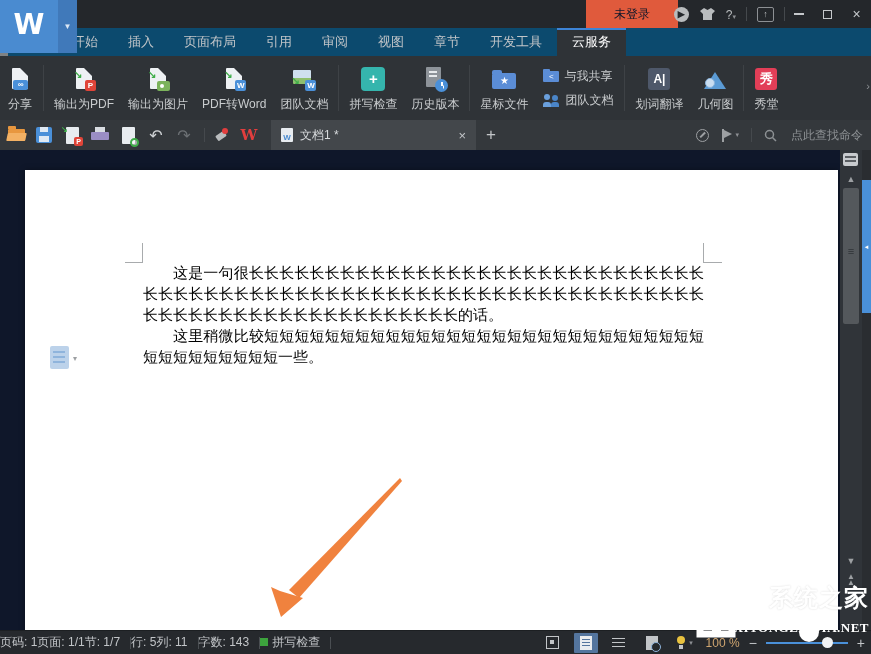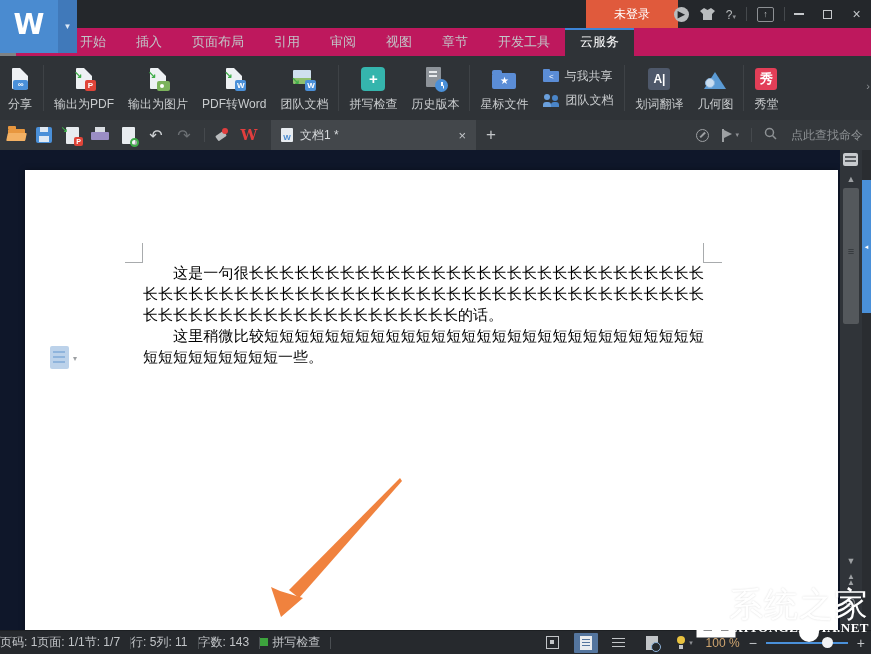--- a/index.html
+++ b/index.html
@@ -7,34 +7,34 @@
   body{position:relative;font-family:"Liberation Sans",sans-serif;background:#7f8284;overflow:hidden}
 
   
   .titlebar{position:absolute;top:0;left:0;right:0;height:28px;background:#24272b;z-index:5}
   .logo{position:absolute;top:0;left:0;width:77px;height:53px;background:#4a8bd0;z-index:6;display:flex}
   .logo .w{width:58px;text-align:center;color:#fff;font-weight:bold;font-size:28px;line-height:50px;font-family:"DejaVu Sans",sans-serif}
   .logo .caretcol{width:19px;background:#4079ba;color:#dce8f5;font-size:8px;display:flex;align-items:center;justify-content:center}
   .title{position:absolute;top:0;left:280px;width:300px;height:28px;display:flex;align-items:center;justify-content:center;gap:6px;color:#9da0a4;font-size:12px}
   .tdoc{position:relative;width:12px;height:14px;background:#e8ecf0;border-radius:1px}
   .tdoc::after{content:"W";position:absolute;left:0;right:0;bottom:0;font-size:8px;font-weight:bold;color:#4a8bd0;text-align:center;line-height:9px}
-  .loginbtn{position:absolute;left:586px;top:0;width:92px;height:28px;background:#e05a3c;color:#ffffff;font-size:12px;border:none;cursor:pointer}
+  .loginbtn{position:absolute;left:586px;top:0;width:92px;height:28px;background:#e05a3c;color:#0f172a;font-size:12px;border:none;cursor:pointer}
   .tbicons{position:absolute;right:86px;top:0;height:28px;display:flex;align-items:center;gap:10px;color:#b9bcbe}
   .circv{width:15px;height:15px;border-radius:50%;background:#b9bcbe;color:#24272b;font-size:9px;font-weight:bold;text-align:center;line-height:15px}
   .helpq{font-size:12px;color:#b9bcbe}
   .smallcaret{font-size:7px;color:#8d9094}
   .vdiv{width:1px;height:14px;background:#45494d}
   .boxup{width:17px;height:15px;border:1px solid #8d9094;border-radius:2px;color:#b9bcbe;font-size:9px;text-align:center;line-height:13px}
   .winbtns{position:absolute;right:0;top:0;height:28px;display:flex}
   .winbtn{width:29px;height:28px;display:flex;align-items:center;justify-content:center;color:#c5c8cb;font-size:14px;cursor:pointer}
   .minbar{width:10px;height:2px;background:#c5c8cb}
   .maxbox{width:9px;height:9px;border:1.5px solid #c5c8cb}
 
   
-  .tabrow{position:absolute;top:28px;left:16px;right:0;height:28px;background:#be185d;display:flex;padding-left:49px;z-index:5}
+  .tabrow{position:absolute;top:28px;left:8px;right:0;height:28px;background:#0c4a6e;display:flex;padding-left:49px;z-index:5}
   .mtab{padding:0 15px;line-height:28px;font-size:13px;color:#c2c5c8;cursor:pointer}
   .mtab.active{color:#fff;background:#2f3337;box-shadow:inset 0 2px 0 #3d84d6}
 
   
   .ribbon{position:absolute;top:56px;left:0;right:0;height:64px;background:#2f3337;display:flex;align-items:stretch;overflow:hidden}
   .rbtn{display:flex;flex-direction:column;align-items:center;justify-content:center;padding:0 7px;color:#c9ccce;font-size:12px;cursor:pointer;white-space:nowrap}
   .rbtn .iconbox{height:30px;display:flex;align-items:center;justify-content:center;margin-bottom:2px}
   .rdiv{width:1px;background:#3e4246;margin:9px 3px}
   .rstack{display:flex;flex-direction:column;justify-content:center;gap:7px;padding:0 8px}
   .rsitem{display:flex;align-items:center;gap:5px;color:#c9ccce;font-size:12px;cursor:pointer}
@@ -97,21 +97,21 @@
   .uarr.dis{color:#6d7175}
   .pinic{position:relative;width:14px;height:14px}
   .pinic::before{content:"";position:absolute;left:2px;top:5px;width:10px;height:6px;background:#b9bcbe;border-radius:1px;transform:rotate(-35deg)}
   .pinic::after{content:"";position:absolute;right:0;top:0;width:6px;height:6px;border-radius:50%;background:#e23e3e}
   .wlogoq{font-weight:bold;font-size:15px;color:#e23e3e;font-family:"DejaVu Serif",serif}
   .dtab{height:30px;display:flex;align-items:center;gap:7px;background:#43474b;padding:0 10px;margin-left:10px;width:205px;cursor:pointer}
   .dtab .name{color:#d8dbdd;font-size:12px;flex:1}
   .dtab .x{color:#c3c6c9;font-size:13px;cursor:pointer}
   .plus{color:#c3c6c9;font-size:17px;margin-left:10px;cursor:pointer}
   .qright{position:absolute;right:8px;top:120px;height:30px;display:flex;align-items:center;gap:12px;z-index:5}
-  .findbox{display:flex;gap:14px;color:#8d9194;font-size:12px;cursor:text}
+  .findbox{display:flex;align-items:center;gap:14px;color:#8d9194;font-size:12px;cursor:text}
   .flag{position:relative;width:12px;height:13px}
   .flag::before{content:"";position:absolute;left:1px;top:0;width:1.5px;height:13px;background:#9da0a3}
   .flag::after{content:"";position:absolute;left:3px;top:1px;border-top:4px solid transparent;border-bottom:4px solid transparent;border-left:8px solid #9da0a3}
   .penic{position:relative;width:13px;height:13px;border:1.5px solid #9da0a3;border-radius:50%}
   .penic::after{content:"";position:absolute;left:2px;top:4px;width:7px;height:1.5px;background:#9da0a3;transform:rotate(-45deg)}
 
   
   .docarea{position:absolute;top:150px;left:0;right:31px;bottom:24px;background:#0f172a;overflow:hidden}
   .page{position:absolute;left:25px;top:20px;width:813px;height:470px;background:#fff;box-shadow:0 0 6px rgba(0,0,0,.35)}
   .cropv{position:absolute;width:1px;height:20px;background:#a8abad}
@@ -155,21 +155,21 @@
   .bulb::before{content:"";position:absolute;left:1px;top:0;width:8px;height:8px;border-radius:50%;background:#e8c23f}
   .bulb::after{content:"";position:absolute;left:3px;bottom:1px;width:4px;height:4px;background:#c2c5c8}
   .zoomtxt{color:#cfa570;font-size:12px}
   .zbtn{color:#c2c5c8;font-size:14px;cursor:pointer}
   .ztrack{position:relative;width:82px;height:2px;background:#4a90d9;cursor:pointer}
   .zknob{position:absolute;left:56px;top:-5px;width:11px;height:11px;border-radius:50%;background:#f2f3f4;cursor:grab}
 
   
   .arrowsvg{position:absolute;left:0;top:0;z-index:40;pointer-events:none}
   .wm{position:absolute;right:0;bottom:0;width:185px;height:72px;z-index:50;pointer-events:none;color:#fff}
-  .wm .big{position:absolute;right:2px;top:0;font-family:"Liberation Serif","DejaVu Serif",serif;font-weight:normal;font-size:34px;letter-spacing:1px;white-space:nowrap;text-shadow:0 0 2px rgba(0,0,0,.15)}
+  .wm .big{position:absolute;right:2px;top:0;font-family:"Liberation Serif","DejaVu Serif",serif;font-weight:bold;font-size:24px;letter-spacing:1px;white-space:nowrap;text-shadow:0 0 2px rgba(0,0,0,.15)}
   .wm .dom{position:absolute;right:2px;top:38px;font-family:"Liberation Serif","DejaVu Serif",serif;font-weight:bold;font-size:13px;letter-spacing:.5px}
   .wm .blob{position:absolute;right:52px;top:40px;width:20px;height:20px;border-radius:50%;background:#fff}
   .wm svg{position:absolute;left:0;top:-4px}
 </style>
 </head>
 <body>
 
 <div class="titlebar">
   <button class="loginbtn">未登录</button>
   <div class="tbicons">

